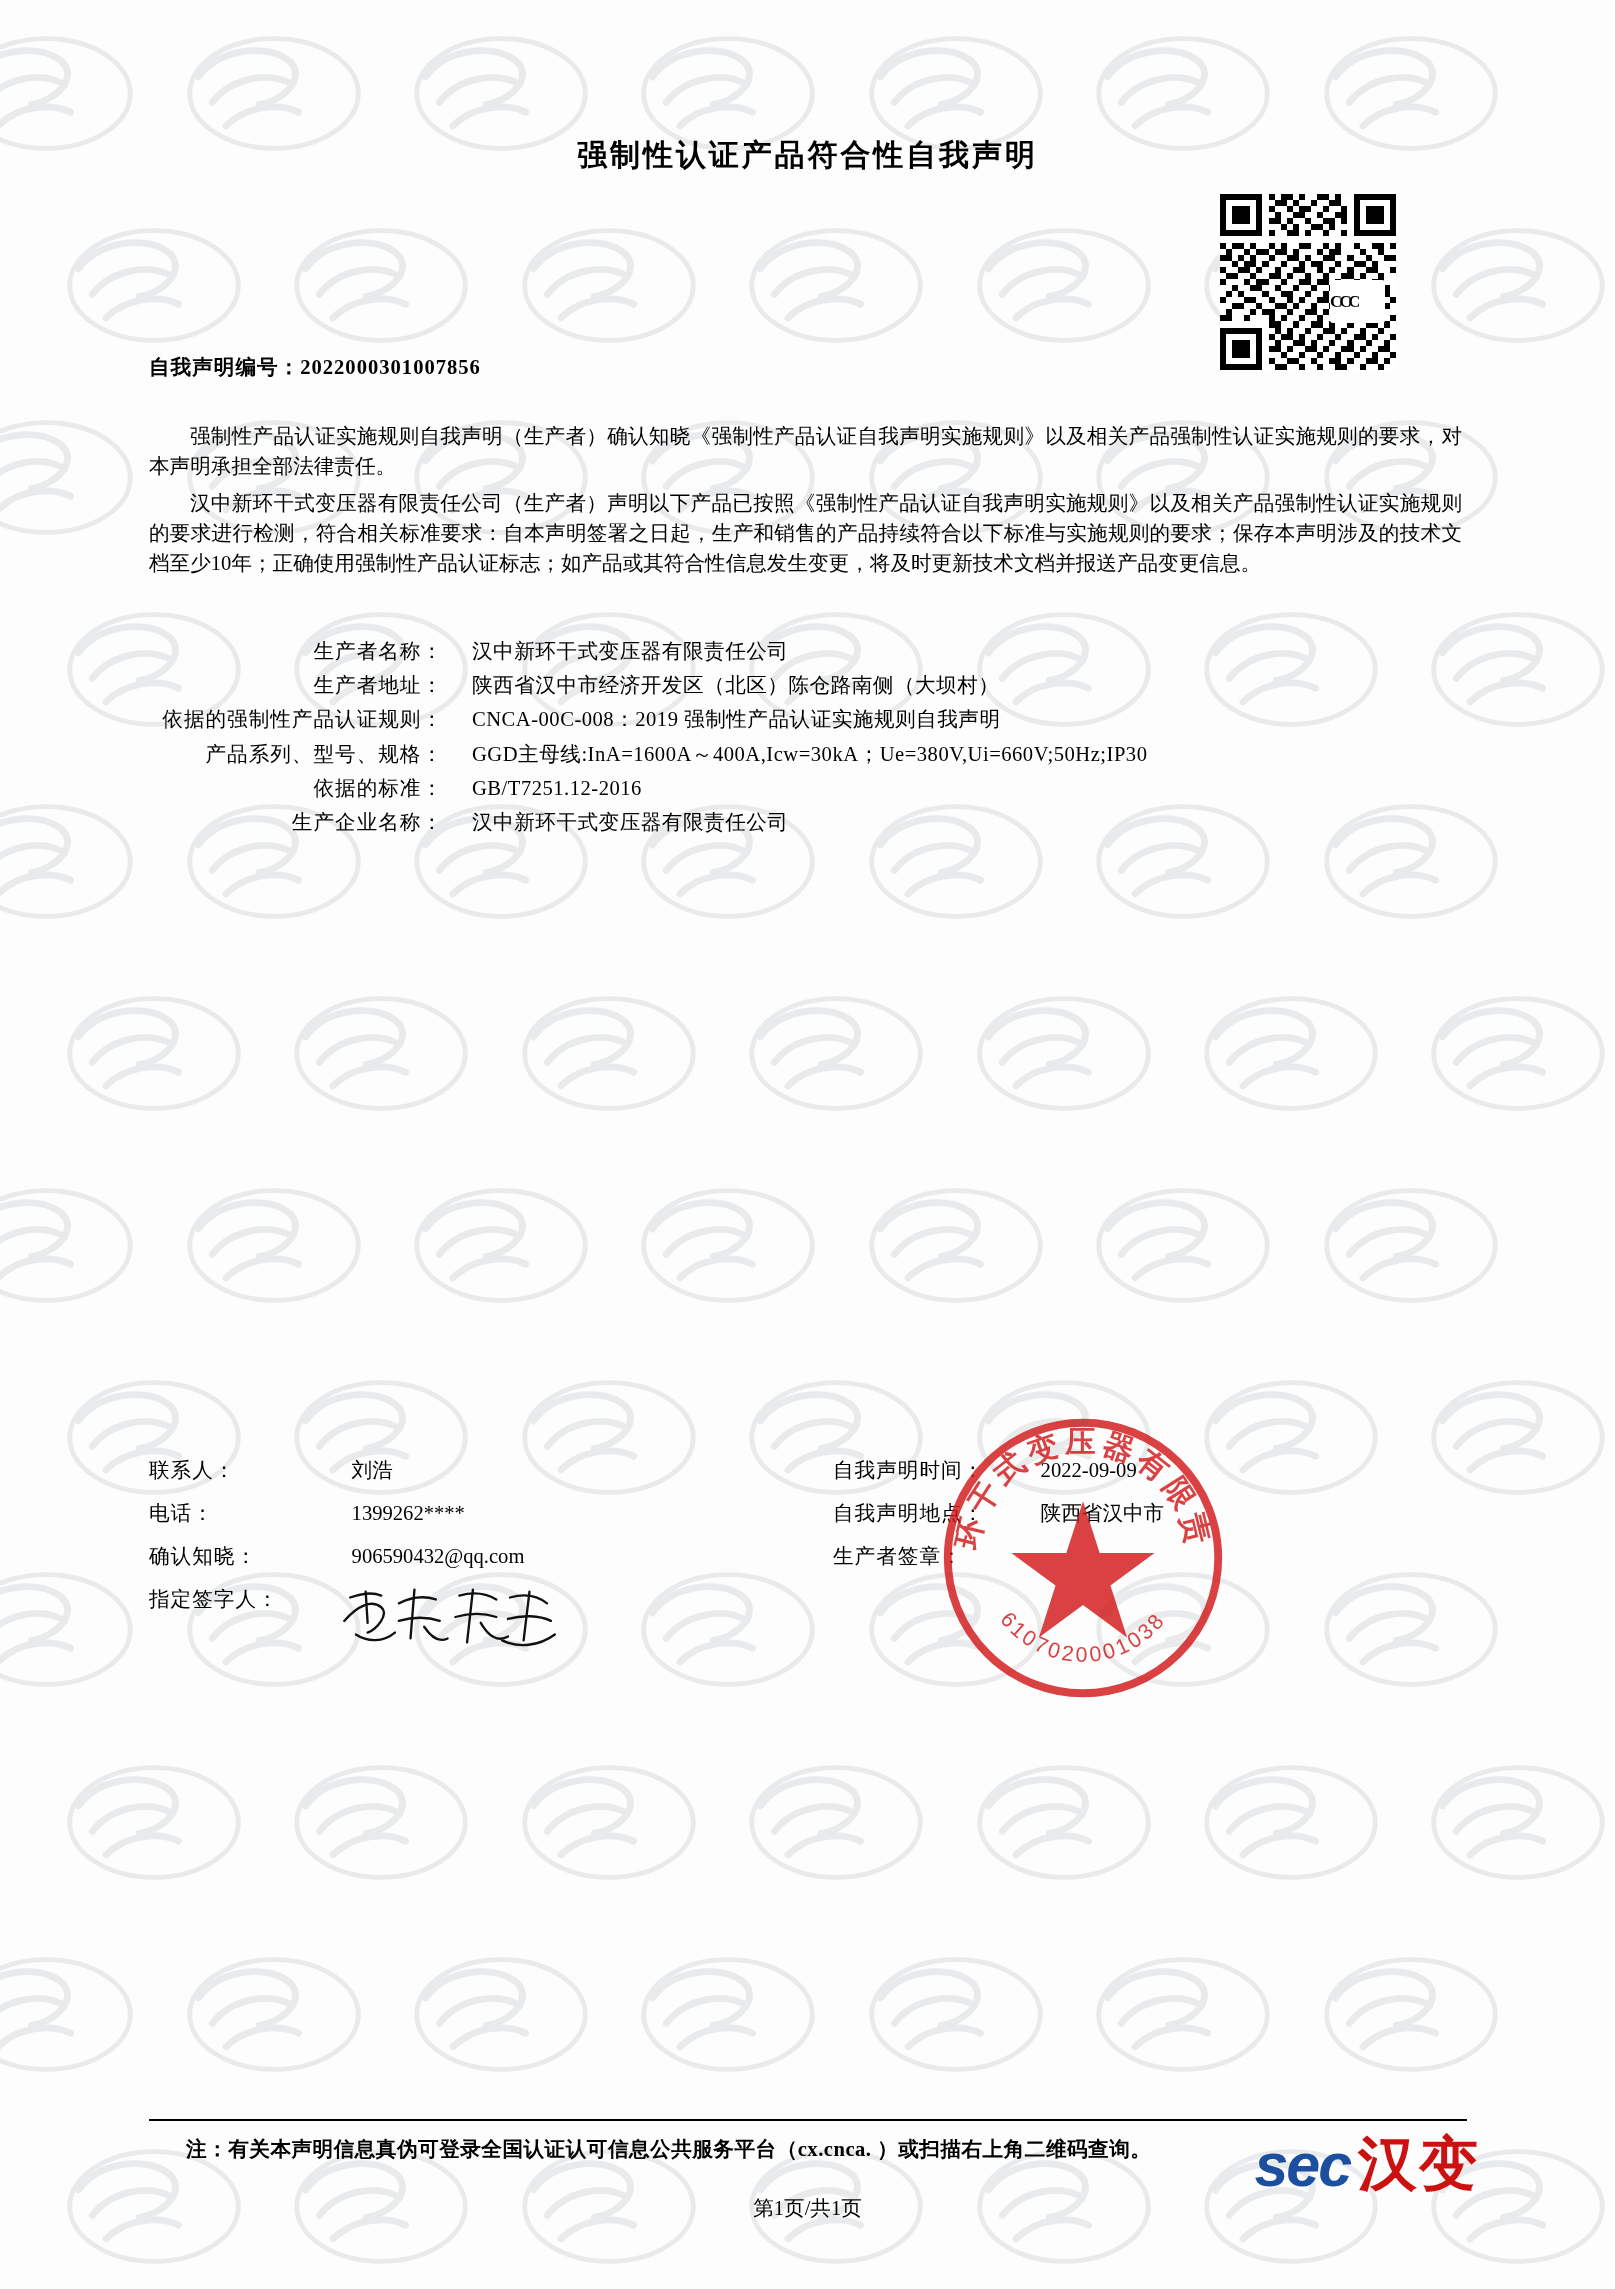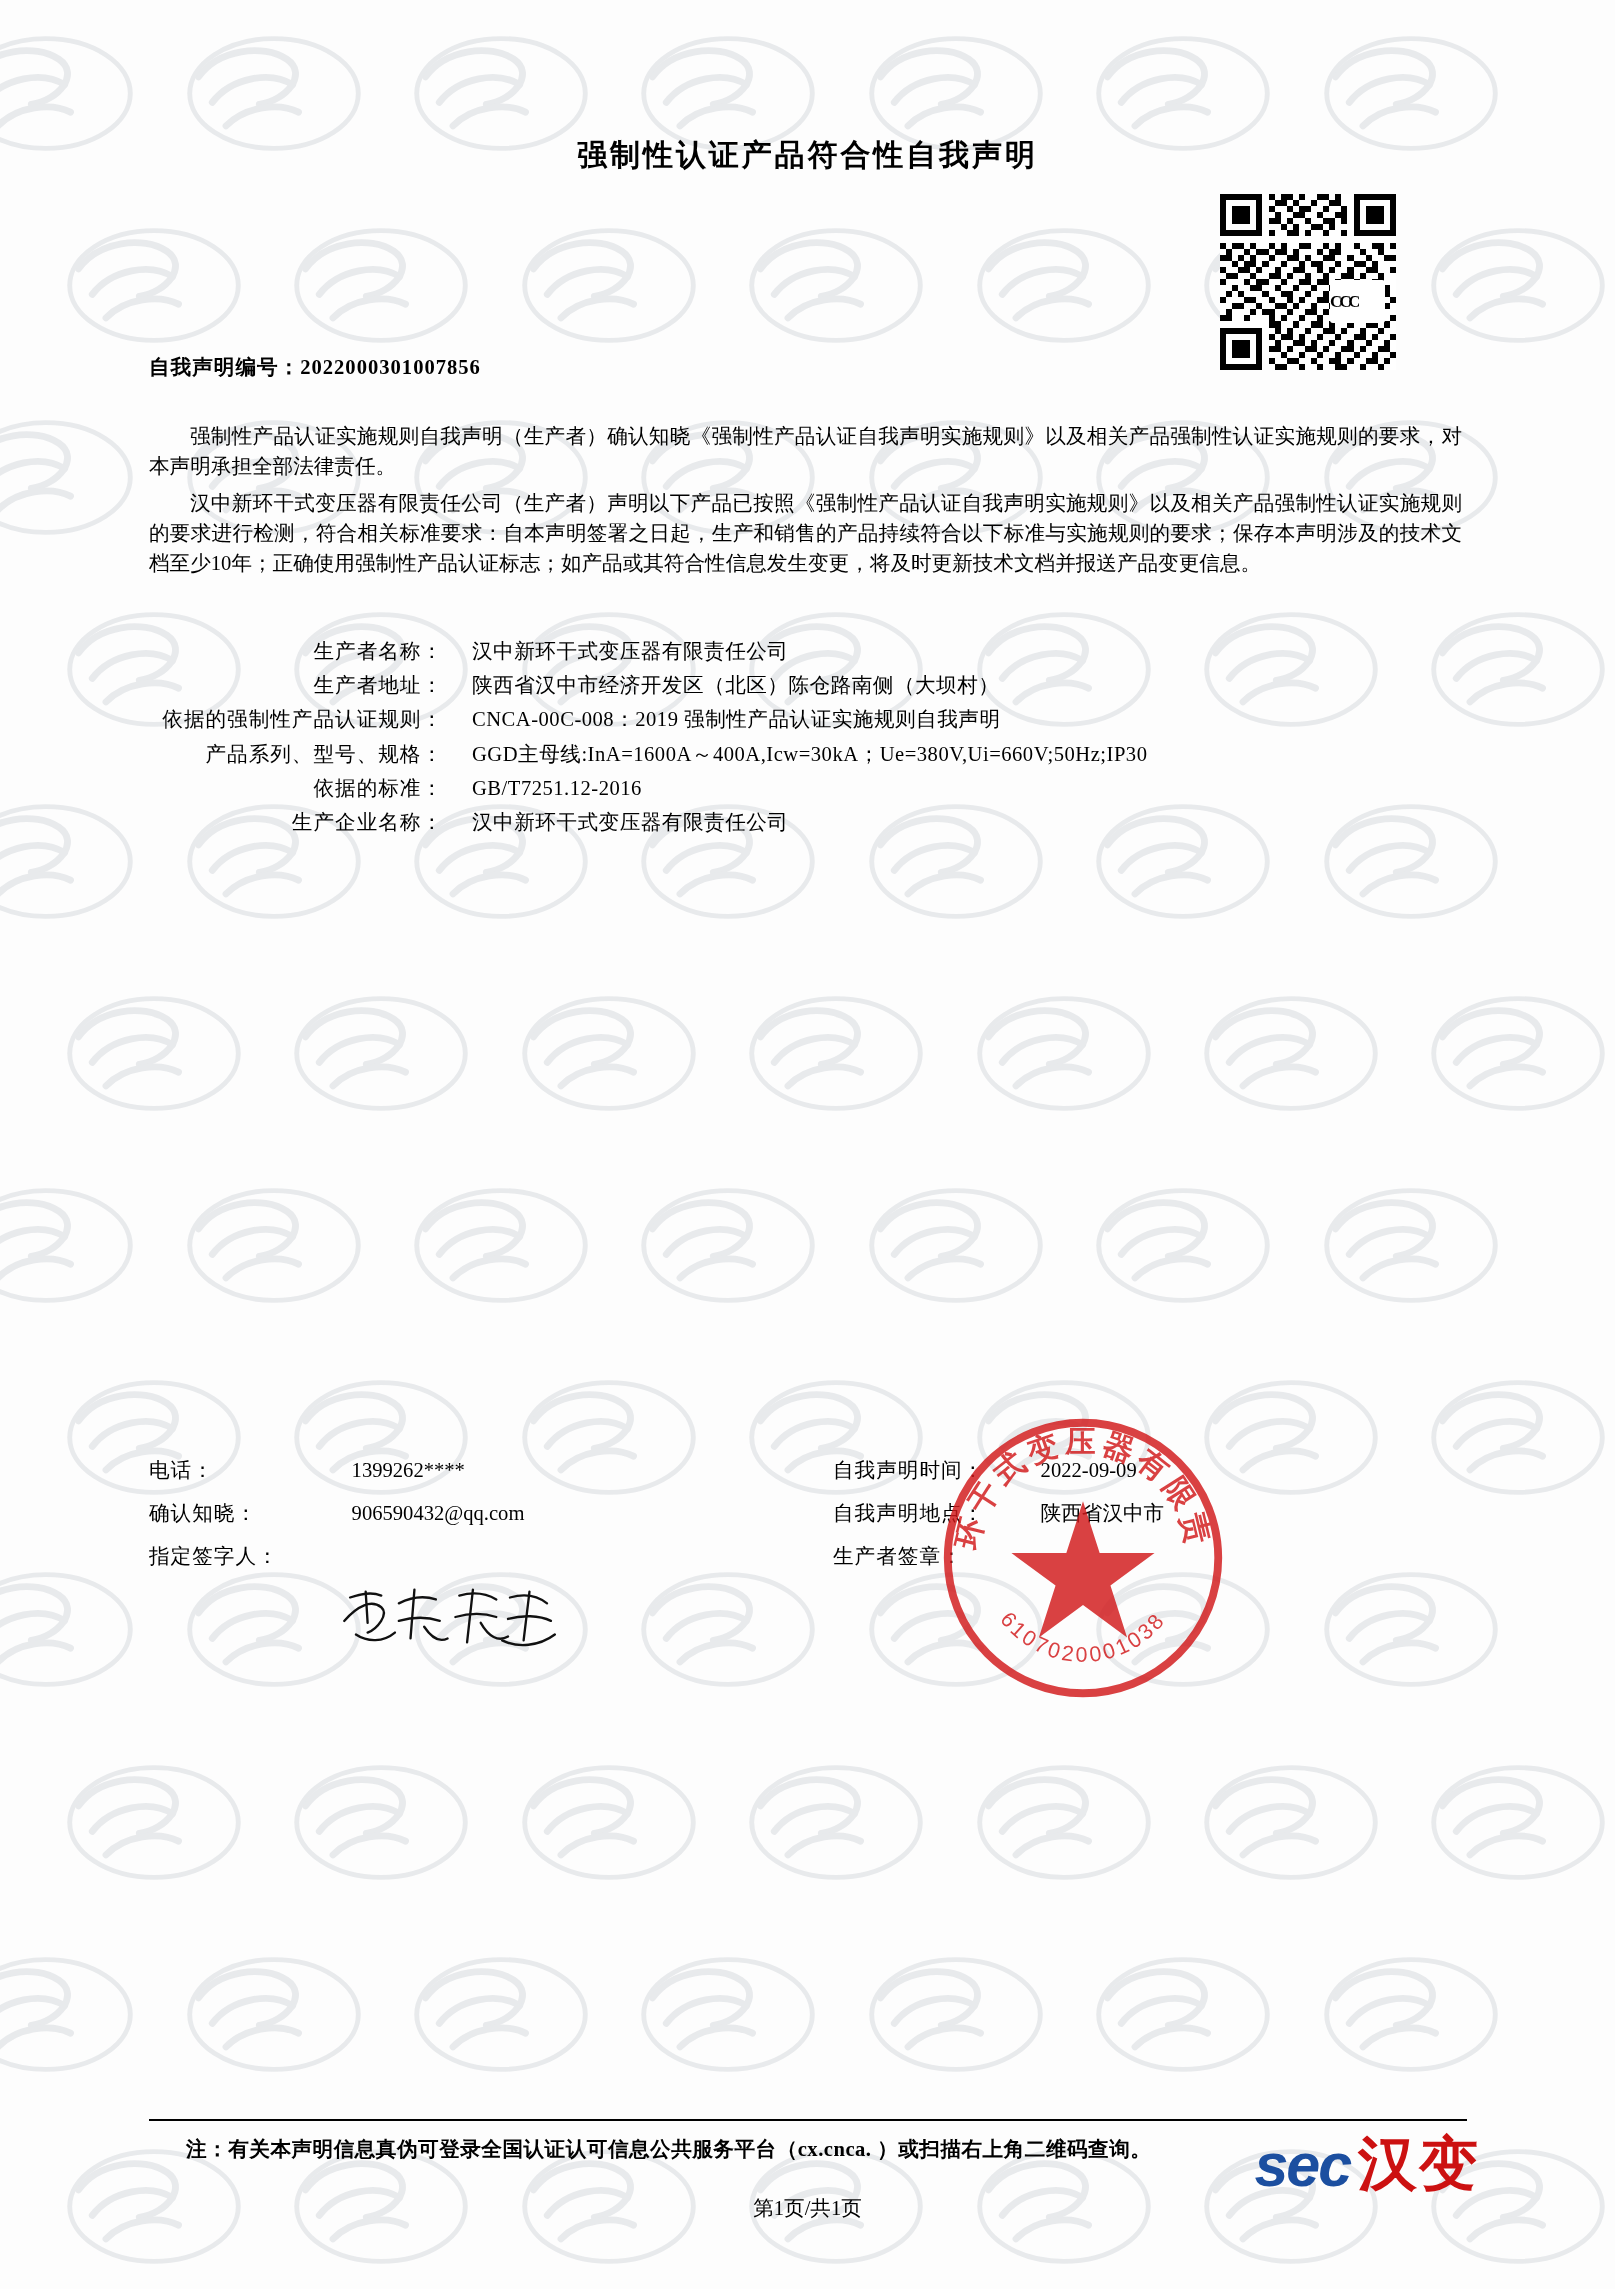--- a/index.html
+++ b/index.html
@@ -1332,20 +1332,24 @@
         <tr>
           <td class="k">生产企业名称：</td>
           <td class="v">汉中新环干式变压器有限责任公司</td>
         </tr>
       </tbody>
     </table>
 
     <table class="contact-table">
       <tbody>
         <tr>
+          <td class="k">联系人：</td>
+          <td class="v">刘浩</td>
+        </tr>
+        <tr>
           <td class="k">电话：</td>
           <td class="v">1399262****</td>
         </tr>
         <tr>
           <td class="k">确认知晓：</td>
           <td class="v">906590432@qq.com</td>
         </tr>
         <tr>
           <td class="k">指定签字人：</td>
           <td class="v"></td>

